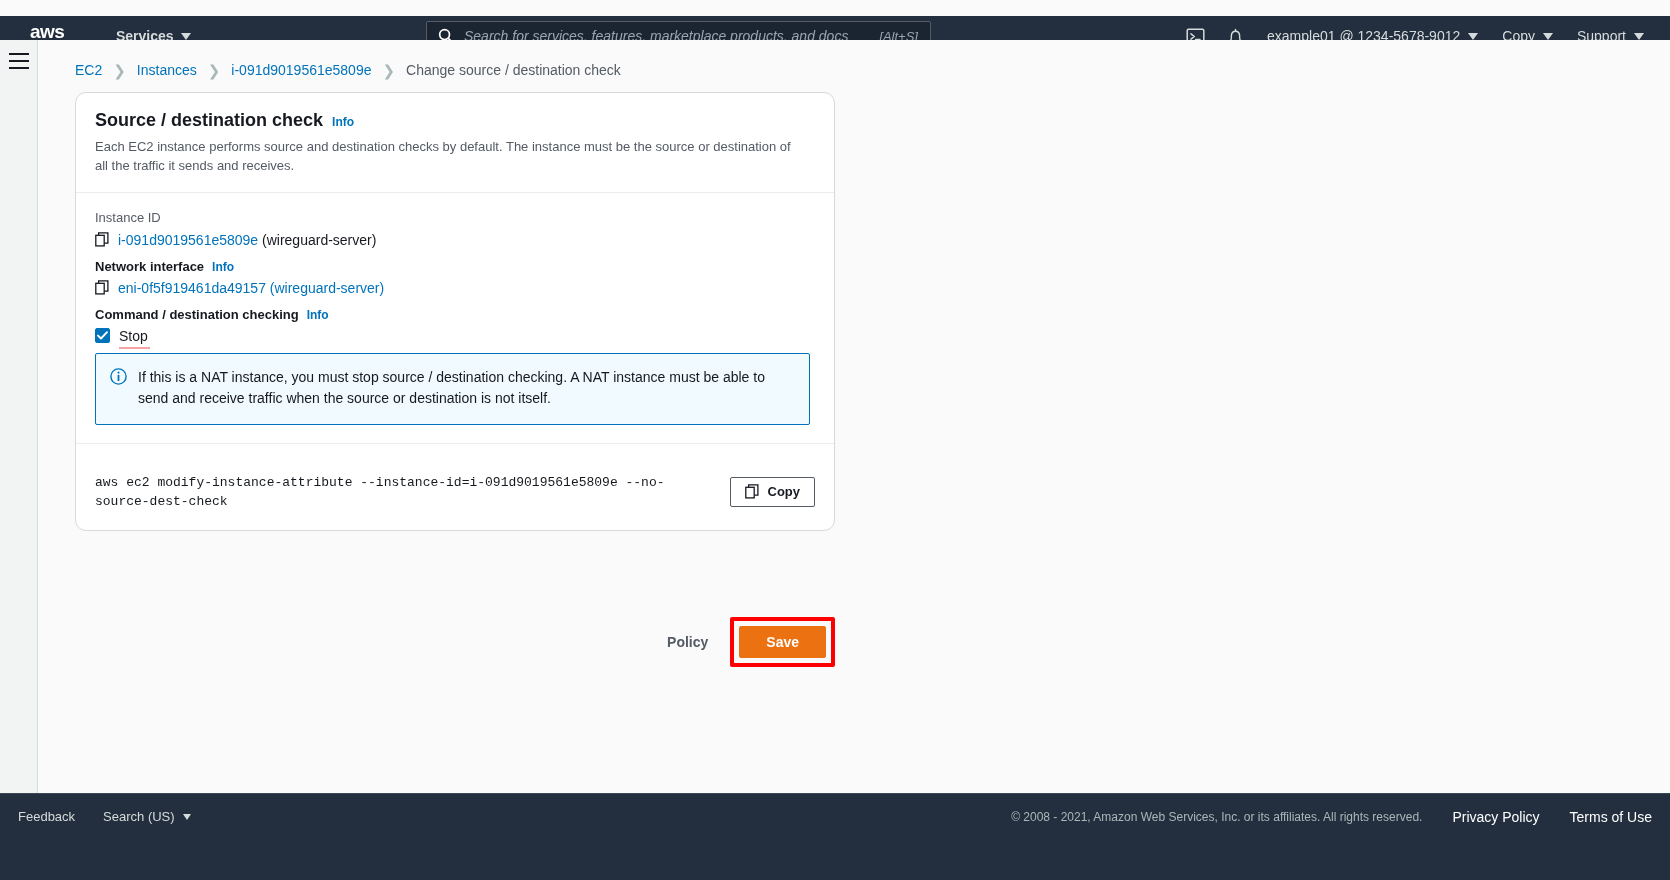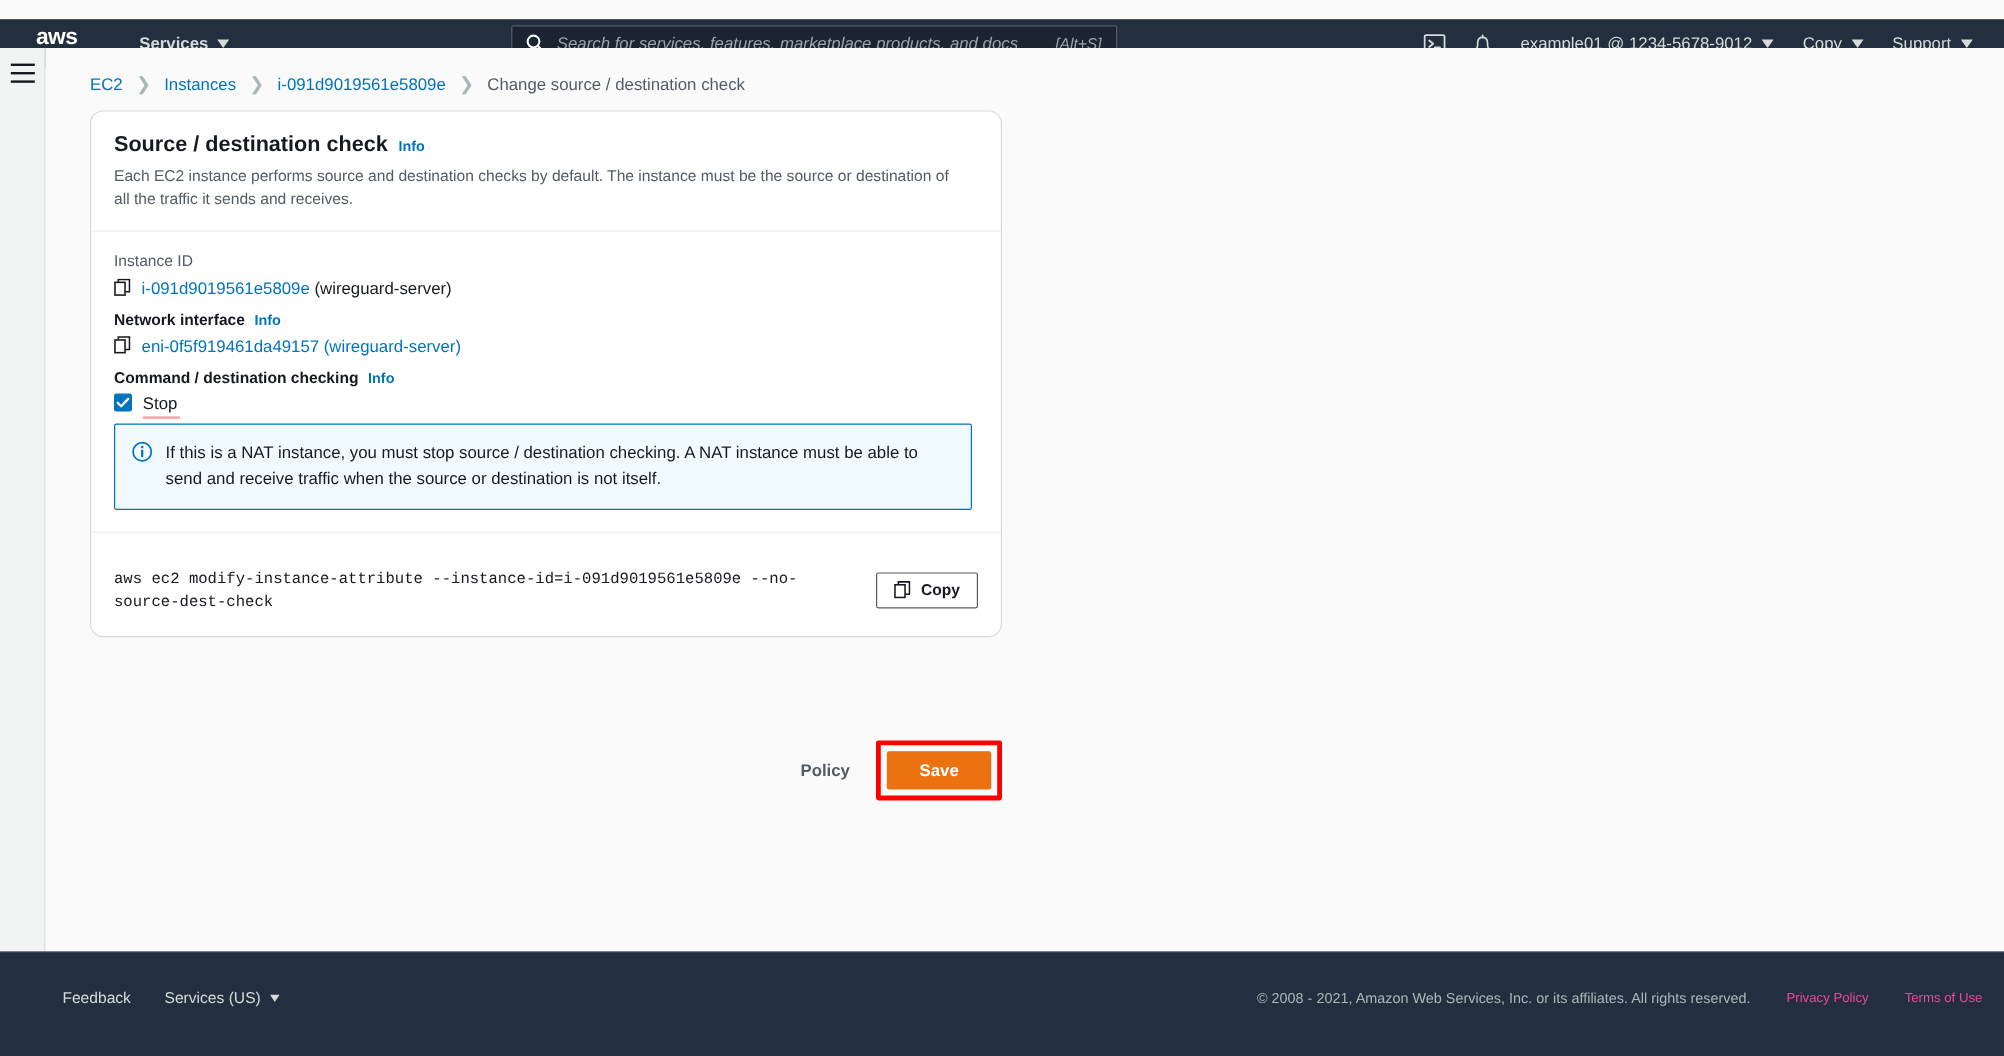--- a/index.html
+++ b/index.html
@@ -238,32 +238,32 @@
 
   
   #bottombar {
     position: absolute; left: 0; bottom: 0;
     width: 1670px; height: 87px;
     background: #232f3e;
     border-top: 1px solid #3b4859;
   }
   #bottombar .inner {
     position: absolute; top: 0; left: 0; right: 0; height: 45px;
-    display: flex; align-items: flex-end; margin-left: 34px;
+    display: flex; align-items: center;
   }
   .fb-left { display: flex; align-items: center; gap: 28px; margin-left: 18px; }
   .fb-item {
     color: #d5dbdb; font-size: 13px; cursor: pointer;
     display: flex; align-items: center; gap: 8px;
   }
   .fb-right {
     margin-left: auto; display: flex; align-items: center; gap: 30px; margin-right: 18px;
   }
   .fb-copy { color: #aab7b8; font-size: 12px; }
-  .fb-link { color: #ec4899; font-size: 11px; cursor: pointer; }
+  .fb-link { color: #ffffff; font-size: 14px; cursor: pointer; }
   .caret-sm {
     width: 0; height: 0;
     border-left: 4px solid transparent;
     border-right: 4px solid transparent;
     border-top: 6px solid #d5dbdb;
   }
 </style>
 </head>
 <body>
 
@@ -425,21 +425,21 @@
     </span>
   </div>
 
 </div>
 
 <div id="bottombar">
   <div class="inner">
     <div class="fb-left">
       <span class="fb-item">Feedback</span>
       <span class="fb-item">
-        <span>Services (US)</span>
+        <span>Search (US)</span>
         <span class="caret-sm"></span>
       </span>
     </div>
     <div class="fb-right">
       <span class="fb-copy">© 2008 - 2021, Amazon Web Services, Inc. or its affiliates. All rights reserved.</span>
       <span class="fb-link">Privacy Policy</span>
       <span class="fb-link">Terms of Use</span>
     </div>
   </div>
 </div>

